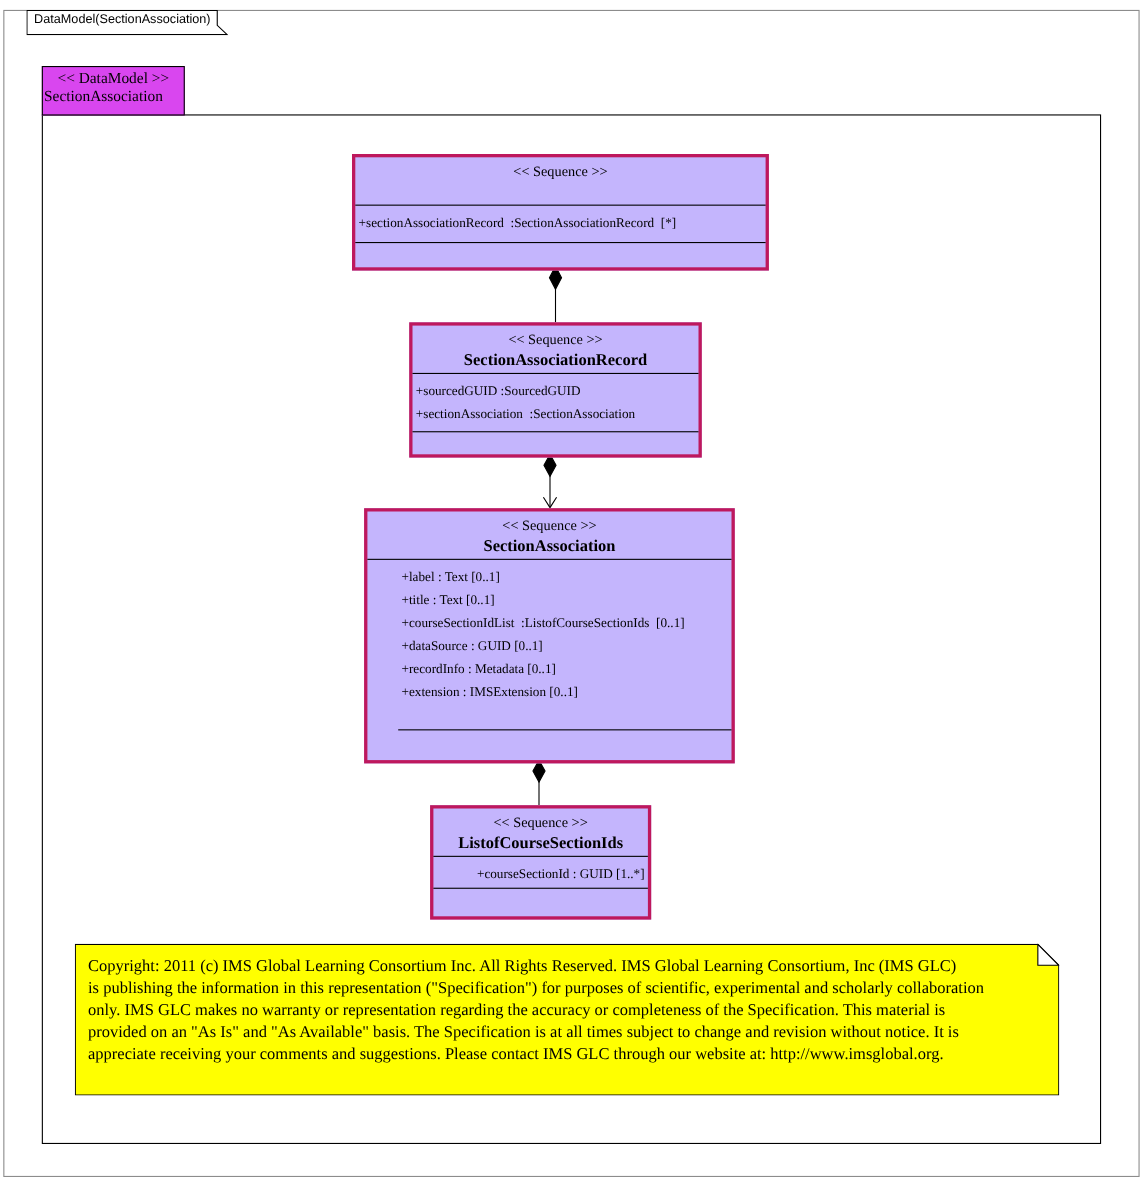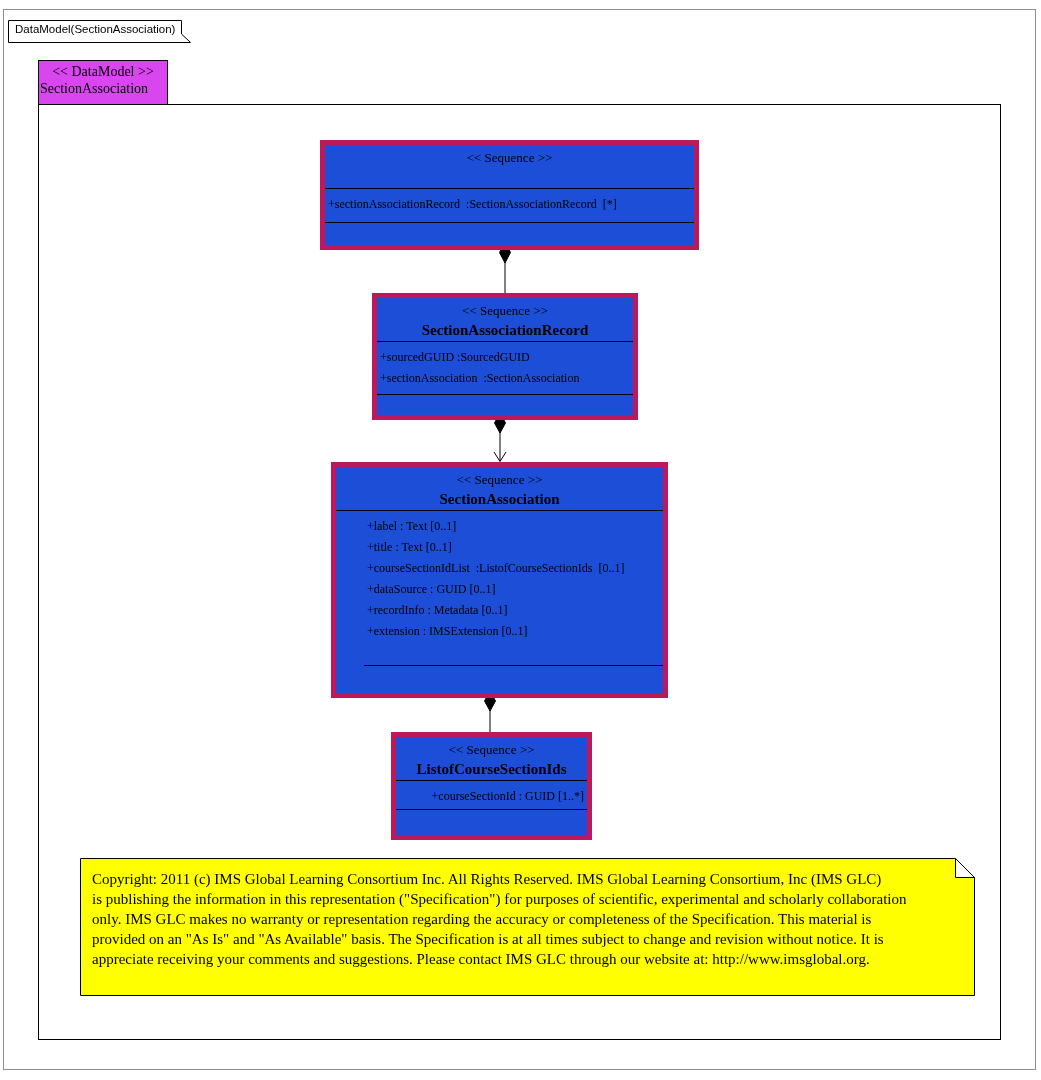--- a/index.html
+++ b/index.html
@@ -13,21 +13,21 @@
     color:#000;
   }
 
   
   .outer-border {
     position:absolute; left:3px; top:9px; width:1033px; height:1061px;
     border:1px solid #8c8c8c;
   }
 
   
-  .diagram-tab { position:absolute; left:8px; top:9px; width:192px; height:23px;margin-top:11px; }
+  .diagram-tab { position:absolute; left:24px; top:9px; width:192px; height:23px; }
   .diagram-tab svg { position:absolute; left:0; top:0; }
   .diagram-tab .tab-label {
     position:absolute; left:7px; top:3px;
     font-family:"Liberation Sans", sans-serif;
     font-size:11.5px; white-space:nowrap;
   }
 
   
   .frame-label {
     position:absolute; left:38px; top:60px; width:130px; height:45px;
@@ -36,42 +36,42 @@
   .frame-label .stereo { text-align:center; font-size:14px; margin-top:3px; }
   .frame-label .fname  { text-align:left; font-size:14px; padding-left:1px; margin-top:1px; }
 
   
   .frame-rect {
     position:absolute; left:38px; top:104px; width:963px; height:936px;
     border:1px solid #000; background:transparent;
   }
 
   
-  .cls { position:absolute; border:5px solid #be185d; background:#1d4ed8; z-index:3; }
+  .cls { position:absolute; border:3px solid #be185d; background:#c4b5fd; z-index:3; }
   .cls-head { border-bottom:1px solid #000; text-align:center; }
   .cls-head .stereo { font-size:13px; padding-top:5px; }
   .cls-head .cname  { font-size:15px; font-weight:bold; padding-top:3px; }
   .cls-attrs { border-bottom:1px solid #000; padding:5px 3px 0 3px; }
   .cls-attrs .attr { font-size:12px; line-height:21px; white-space:pre; }
   .cls-empty { }
 
   #box1 { left:320px; top:140px; width:379px; }
   #box1 .cls-head { height:44px; } #box1 .cls-attrs { height:34px; } #box1 .cls-empty { height:22px; }
   #box2 { left:372px; top:293px; width:266px; }
   #box2 .cls-head { height:44px; } #box2 .cls-attrs { height:53px; } #box2 .cls-empty { height:20px; }
   #box3 { left:331px; top:462px; width:337px; }
   #box3 .cls-head { height:44px; } #box3 .cls-attrs { height:155px;margin-left:28px; } #box3 .cls-empty { height:27px; }
   #box4 { left:391px; top:732px; width:201px; }
   #box4 .cls-head { height:44px; } #box4 .cls-attrs { height:29px;text-align:right; } #box4 .cls-empty { height:25px; }
 
   
   .connectors { position:absolute; left:0; top:0; width:1041px; height:1080px; pointer-events:none; z-index:1; }
 
   
-  .note { position:absolute; left:80px; top:858px; width:895px; height:107px; z-index:3; }
+  .note { position:absolute; left:68px; top:858px; width:895px; height:107px; z-index:3; }
   .note svg { position:absolute; left:0; top:0; }
   .note .note-text {
     position:absolute; left:12px; top:11px; width:868px;
     font-size:15px; line-height:20px;
   }
 </style>
 </head>
 <body>
 
 <div class="outer-border"></div>

